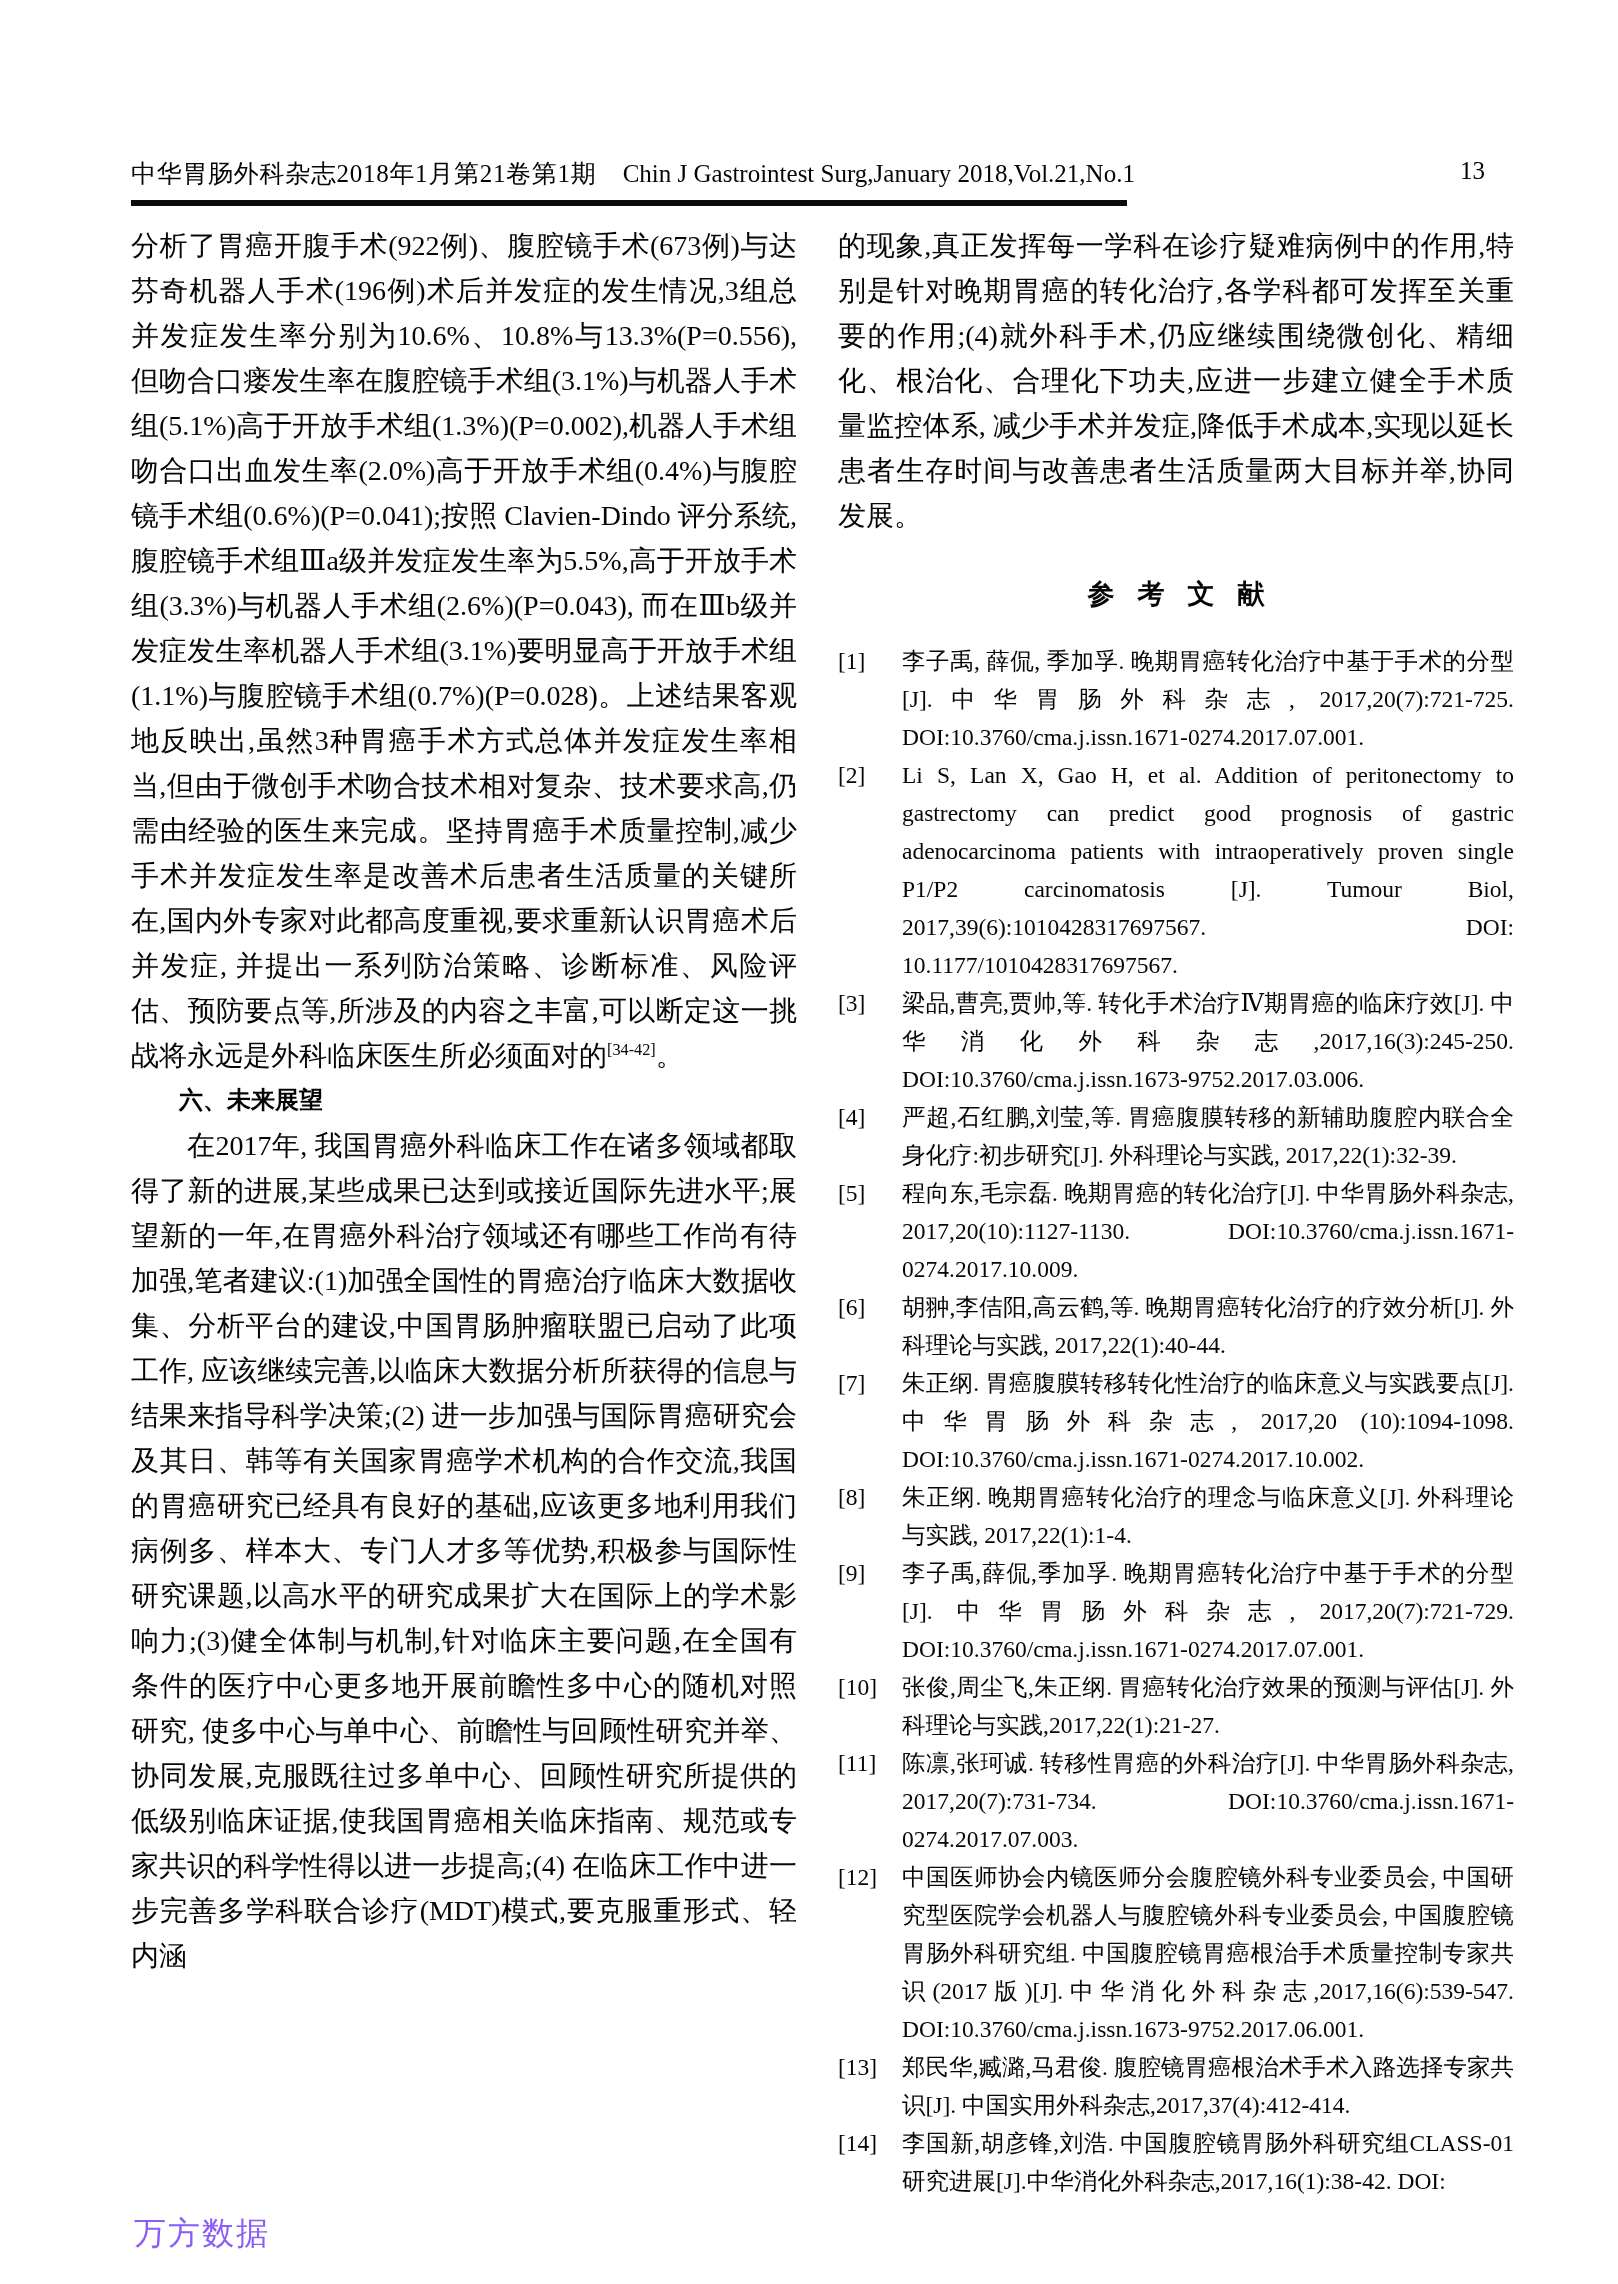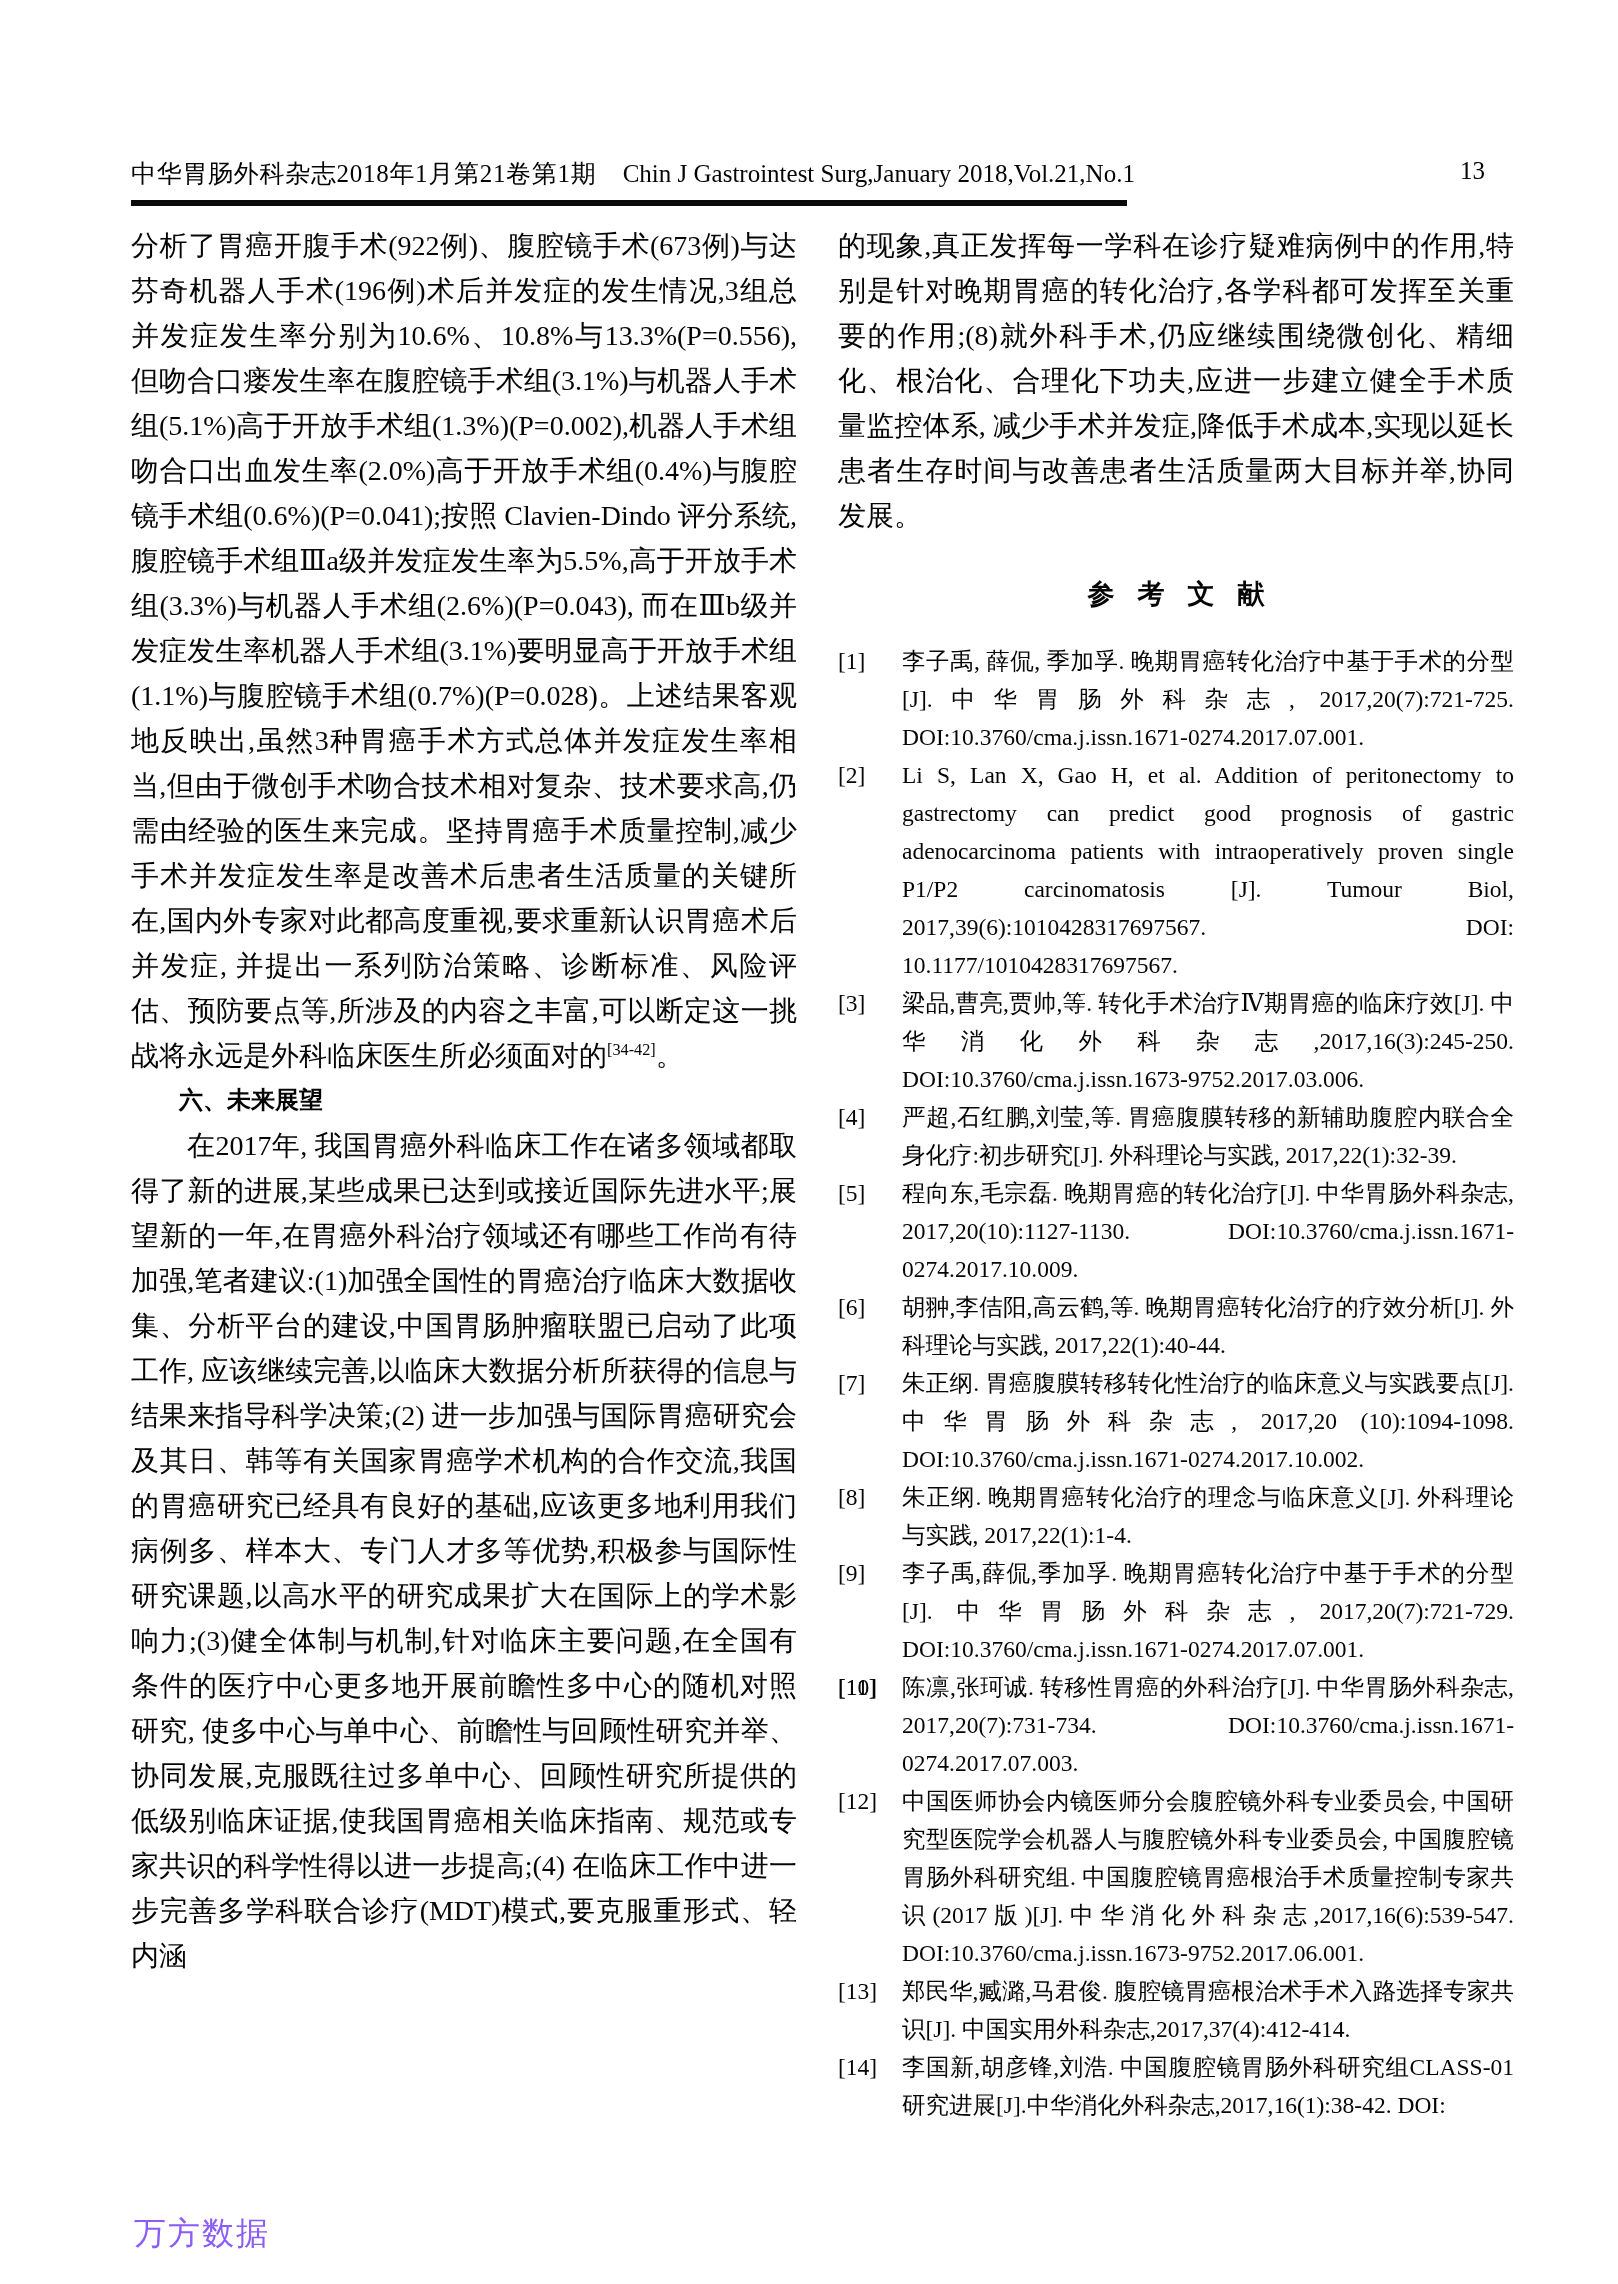--- a/index.html
+++ b/index.html
@@ -85,33 +85,33 @@
   </div>
   <div class="header-rule"></div>
 
   <section class="col col-left">
     <p class="body-text"><span>分析了胃癌开腹手术(922例)、腹腔镜手术(673例)与达芬奇机器人手术(196例)术后并发症的发生情况,3组总并发症发生率分别为10.6%、10.8%与13.3%(P=0.556), 但吻合口瘘发生率在腹腔镜手术组(3.1%)与机器人手术组(5.1%)高于开放手术组(1.3%)(P=0.002),机器人手术组吻合口出血发生率(2.0%)高于开放手术组(0.4%)与腹腔镜手术组(0.6%)(P=0.041);按照 Clavien-Dindo 评分系统, 腹腔镜手术组Ⅲa级并发症发生率为5.5%,高于开放手术组(3.3%)与机器人手术组(2.6%)(P=0.043), 而在Ⅲb级并发症发生率机器人手术组(3.1%)要明显高于开放手术组(1.1%)与腹腔镜手术组(0.7%)(P=0.028)。上述结果客观地反映出,虽然3种胃癌手术方式总体并发症发生率相当,但由于微创手术吻合技术相对复杂、技术要求高,仍需由经验的医生来完成。坚持胃癌手术质量控制,减少手术并发症发生率是改善术后患者生活质量的关键所在,国内外专家对此都高度重视,要求重新认识胃癌术后并发症, 并提出一系列防治策略、诊断标准、风险评估、预防要点等,所涉及的内容之丰富,可以断定这一挑战将永远是外科临床医生所必须面对的</span><sup>[34-42]</sup><span>。</span></p>
     <h3 class="section-heading">六、未来展望</h3>
     <p class="body-text indent">在2017年, 我国胃癌外科临床工作在诸多领域都取得了新的进展,某些成果已达到或接近国际先进水平;展望新的一年,在胃癌外科治疗领域还有哪些工作尚有待加强,笔者建议:(1)加强全国性的胃癌治疗临床大数据收集、分析平台的建设,中国胃肠肿瘤联盟已启动了此项工作, 应该继续完善,以临床大数据分析所获得的信息与结果来指导科学决策;(2) 进一步加强与国际胃癌研究会及其日、韩等有关国家胃癌学术机构的合作交流,我国的胃癌研究已经具有良好的基础,应该更多地利用我们病例多、样本大、专门人才多等优势,积极参与国际性研究课题,以高水平的研究成果扩大在国际上的学术影响力;(3)健全体制与机制,针对临床主要问题,在全国有条件的医疗中心更多地开展前瞻性多中心的随机对照研究, 使多中心与单中心、前瞻性与回顾性研究并举、协同发展,克服既往过多单中心、回顾性研究所提供的低级别临床证据,使我国胃癌相关临床指南、规范或专家共识的科学性得以进一步提高;(4) 在临床工作中进一步完善多学科联合诊疗(MDT)模式,要克服重形式、轻内涵</p>
   </section>
 
   <section class="col col-right">
-    <p class="body-text">的现象,真正发挥每一学科在诊疗疑难病例中的作用,特别是针对晚期胃癌的转化治疗,各学科都可发挥至关重要的作用;(8)就外科手术,仍应继续围绕微创化、精细化、根治化、合理化下功夫,应进一步建立健全手术质量监控体系, 减少手术并发症,降低手术成本,实现以延长患者生存时间与改善患者生活质量两大目标并举,协同发展。</p>
+    <p class="body-text">的现象,真正发挥每一学科在诊疗疑难病例中的作用,特别是针对晚期胃癌的转化治疗,各学科都可发挥至关重要的作用;(4)就外科手术,仍应继续围绕微创化、精细化、根治化、合理化下功夫,应进一步建立健全手术质量监控体系, 减少手术并发症,降低手术成本,实现以延长患者生存时间与改善患者生活质量两大目标并举,协同发展。</p>
     <h2 class="refs-heading">参 考 文 献</h2>
     <ol class="refs-list">
       <li class="ref-item"><span class="ref-label">[1]</span><span class="ref-text">李子禹, 薛侃, 季加孚. 晚期胃癌转化治疗中基于手术的分型[J].中华胃肠外科杂志, 2017,20(7):721-725. DOI:10.3760/cma.j.issn.1671-0274.2017.07.001.</span></li>
       <li class="ref-item"><span class="ref-label">[2]</span><span class="ref-text">Li S, Lan X, Gao H, et al. Addition of peritonectomy to gastrectomy can predict good prognosis of gastric adenocarcinoma patients with intraoperatively proven single P1/P2 carcinomatosis [J]. Tumour Biol, 2017,39(6):1010428317697567. DOI: 10.1177/1010428317697567.</span></li>
       <li class="ref-item"><span class="ref-label">[3]</span><span class="ref-text">梁品,曹亮,贾帅,等. 转化手术治疗Ⅳ期胃癌的临床疗效[J]. 中华消化外科杂志,2017,16(3):245-250. DOI:10.3760/cma.j.issn.1673-9752.2017.03.006.</span></li>
       <li class="ref-item"><span class="ref-label">[4]</span><span class="ref-text">严超,石红鹏,刘莹,等. 胃癌腹膜转移的新辅助腹腔内联合全身化疗:初步研究[J]. 外科理论与实践, 2017,22(1):32-39.</span></li>
       <li class="ref-item"><span class="ref-label">[5]</span><span class="ref-text">程向东,毛宗磊. 晚期胃癌的转化治疗[J]. 中华胃肠外科杂志, 2017,20(10):1127-1130. DOI:10.3760/cma.j.issn.1671-0274.2017.10.009.</span></li>
       <li class="ref-item"><span class="ref-label">[6]</span><span class="ref-text">胡翀,李佶阳,高云鹤,等. 晚期胃癌转化治疗的疗效分析[J]. 外科理论与实践, 2017,22(1):40-44.</span></li>
       <li class="ref-item"><span class="ref-label">[7]</span><span class="ref-text">朱正纲. 胃癌腹膜转移转化性治疗的临床意义与实践要点[J]. 中华胃肠外科杂志, 2017,20 (10):1094-1098. DOI:10.3760/cma.j.issn.1671-0274.2017.10.002.</span></li>
       <li class="ref-item"><span class="ref-label">[8]</span><span class="ref-text">朱正纲. 晚期胃癌转化治疗的理念与临床意义[J]. 外科理论与实践, 2017,22(1):1-4.</span></li>
       <li class="ref-item"><span class="ref-label">[9]</span><span class="ref-text">李子禹,薛侃,季加孚. 晚期胃癌转化治疗中基于手术的分型[J]. 中华胃肠外科杂志, 2017,20(7):721-729. DOI:10.3760/cma.j.issn.1671-0274.2017.07.001.</span></li>
-      <li class="ref-item"><span class="ref-label">[10]</span></li>
+      <li class="ref-item"><span class="ref-label">[10]</span><span class="ref-text">张俊,周尘飞,朱正纲. 胃癌转化治疗效果的预测与评估[J]. 外科理论与实践,2017,22(1):21-27.</span></li>
       <li class="ref-item"><span class="ref-label">[11]</span><span class="ref-text">陈凛,张珂诚. 转移性胃癌的外科治疗[J]. 中华胃肠外科杂志, 2017,20(7):731-734. DOI:10.3760/cma.j.issn.1671-0274.2017.07.003.</span></li>
       <li class="ref-item"><span class="ref-label">[12]</span><span class="ref-text">中国医师协会内镜医师分会腹腔镜外科专业委员会, 中国研究型医院学会机器人与腹腔镜外科专业委员会, 中国腹腔镜胃肠外科研究组. 中国腹腔镜胃癌根治手术质量控制专家共识(2017版)[J].中华消化外科杂志,2017,16(6):539-547. DOI:10.3760/cma.j.issn.1673-9752.2017.06.001.</span></li>
       <li class="ref-item"><span class="ref-label">[13]</span><span class="ref-text">郑民华,臧潞,马君俊. 腹腔镜胃癌根治术手术入路选择专家共识[J]. 中国实用外科杂志,2017,37(4):412-414.</span></li>
       <li class="ref-item"><span class="ref-label">[14]</span><span class="ref-text">李国新,胡彦锋,刘浩. 中国腹腔镜胃肠外科研究组CLASS-01研究进展[J].中华消化外科杂志,2017,16(1):38-42. DOI:</span></li>
     </ol>
   </section>
 
   <div class="watermark">万方数据</div>
 
 </div>

